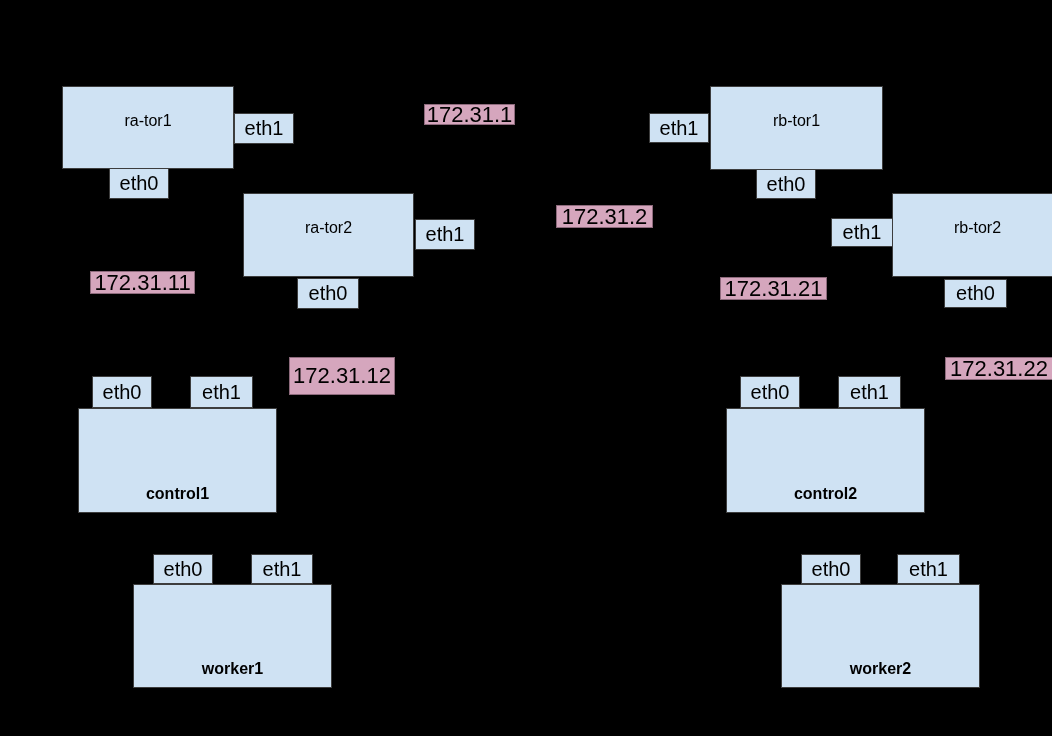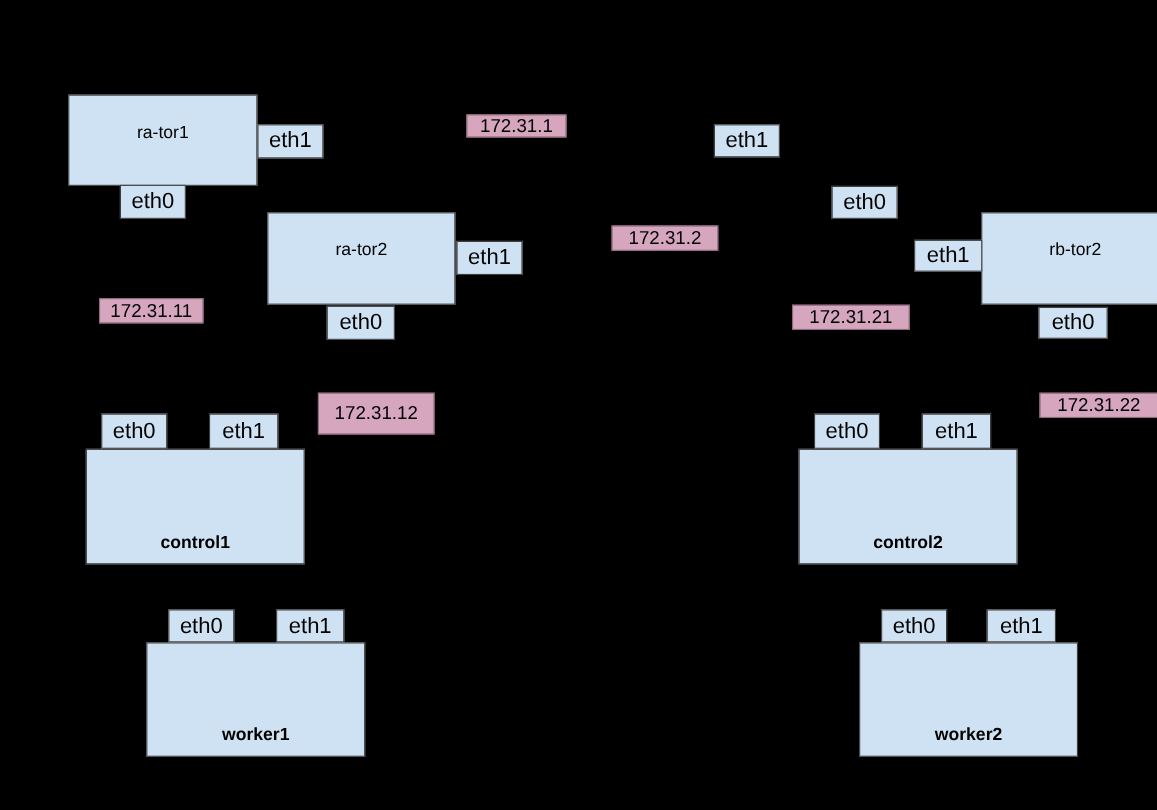--- a/index.html
+++ b/index.html
@@ -40,38 +40,41 @@
     white-space: nowrap;
   }
   .ip {
     position: absolute;
     box-sizing: border-box;
     background: var(--ip-fill, #d5a6bd);
     border: 1px solid var(--ip-border, #8e6b7d);
     display: flex;
     align-items: center;
     justify-content: center;
-    font-size: 17px;
+    font-size: 22px;
     white-space: nowrap;
   }
 </style>
 </head>
 <body>
 
 <div id="canvas" style="background: rgb(0, 0, 0);">
     <div class="node tor" style="left: 26px; top: 86px; width: 172px; height: 83px;">
       <div class="node-label">ra-tor1</div>
     </div>
     <div class="port" style="left: 198px; top: 113px; width: 60px; height: 31px;">eth1</div>
     <div class="port" style="left: 73px; top: 168px; width: 60px; height: 31px;">eth0</div>
     <div class="node tor" style="left: 207px; top: 193px; width: 171px; height: 84px;">
       <div class="node-label">ra-tor2</div>
     </div>
     <div class="port" style="left: 379px; top: 219px; width: 60px; height: 31px;">eth1</div>
     <div class="port" style="left: 261px; top: 278px; width: 62px; height: 31px;">eth0</div>
+    <div class="node tor" style="left: 674px; top: 86px; width: 173px; height: 84px;">
+      <div class="node-label">rb-tor1</div>
+    </div>
     <div class="port" style="left: 613px; top: 113px; width: 60px; height: 30px;">eth1</div>
     <div class="port" style="left: 720px; top: 169px; width: 60px; height: 30px;">eth0</div>
     <div class="node tor" style="left: 856px; top: 193px; width: 171px; height: 84px;">
       <div class="node-label">rb-tor2</div>
     </div>
     <div class="port" style="left: 795px; top: 218px; width: 62px; height: 29px;">eth1</div>
     <div class="port" style="left: 908px; top: 279px; width: 63px; height: 29px;">eth0</div>
     <div class="node host" style="left: 42px; top: 408px; width: 199px; height: 105px;">
       <div class="node-label">control1</div>
     </div>
@@ -87,17 +90,17 @@
     </div>
     <div class="port" style="left: 117px; top: 554px; width: 60px; height: 30px;">eth0</div>
     <div class="port" style="left: 215px; top: 554px; width: 62px; height: 30px;">eth1</div>
     <div class="node host" style="left: 745px; top: 584px; width: 199px; height: 104px;">
       <div class="node-label">worker2</div>
     </div>
     <div class="port" style="left: 765px; top: 554px; width: 60px; height: 30px;">eth0</div>
     <div class="port" style="left: 861px; top: 554px; width: 63px; height: 30px;">eth1</div>
     <div class="ip" style="left: 388px; top: 104px; width: 91px; height: 21px;">172.31.1</div>
     <div class="ip" style="left: 520px; top: 205px; width: 97px; height: 23px;">172.31.2</div>
-    <div class="ip" style="left: 54px; top: 271px; width: 95px; height: 23px;">172.31.11</div>
+    <div class="ip" style="left: 54px; top: 271px; width: 105px; height: 23px;">172.31.11</div>
     <div class="ip" style="left: 684px; top: 277px; width: 107px; height: 23px;">172.31.21</div>
     <div class="ip" style="left: 253px; top: 357px; width: 106px; height: 38px;">172.31.12</div>
     <div class="ip" style="left: 909px; top: 357px; width: 108px; height: 23px;">172.31.22</div>
   </div>
 
 </body></html>

